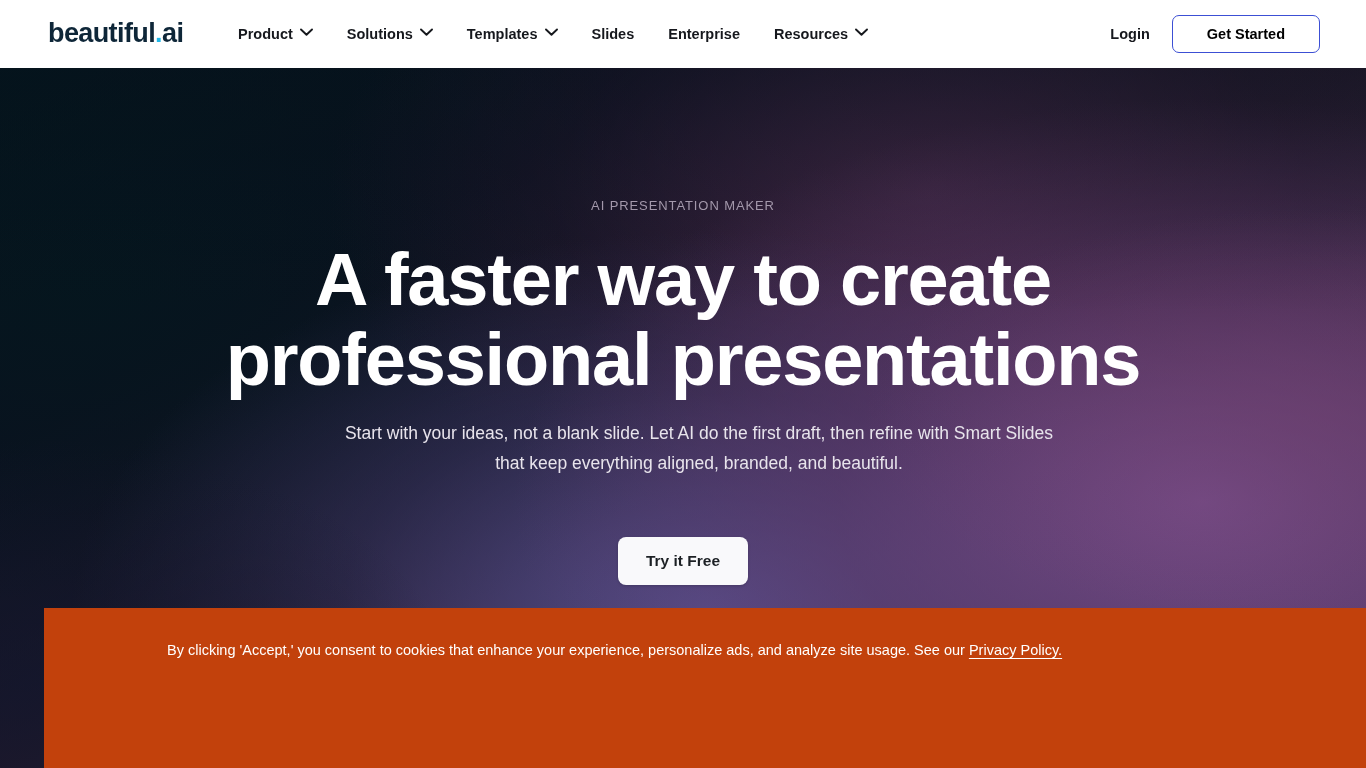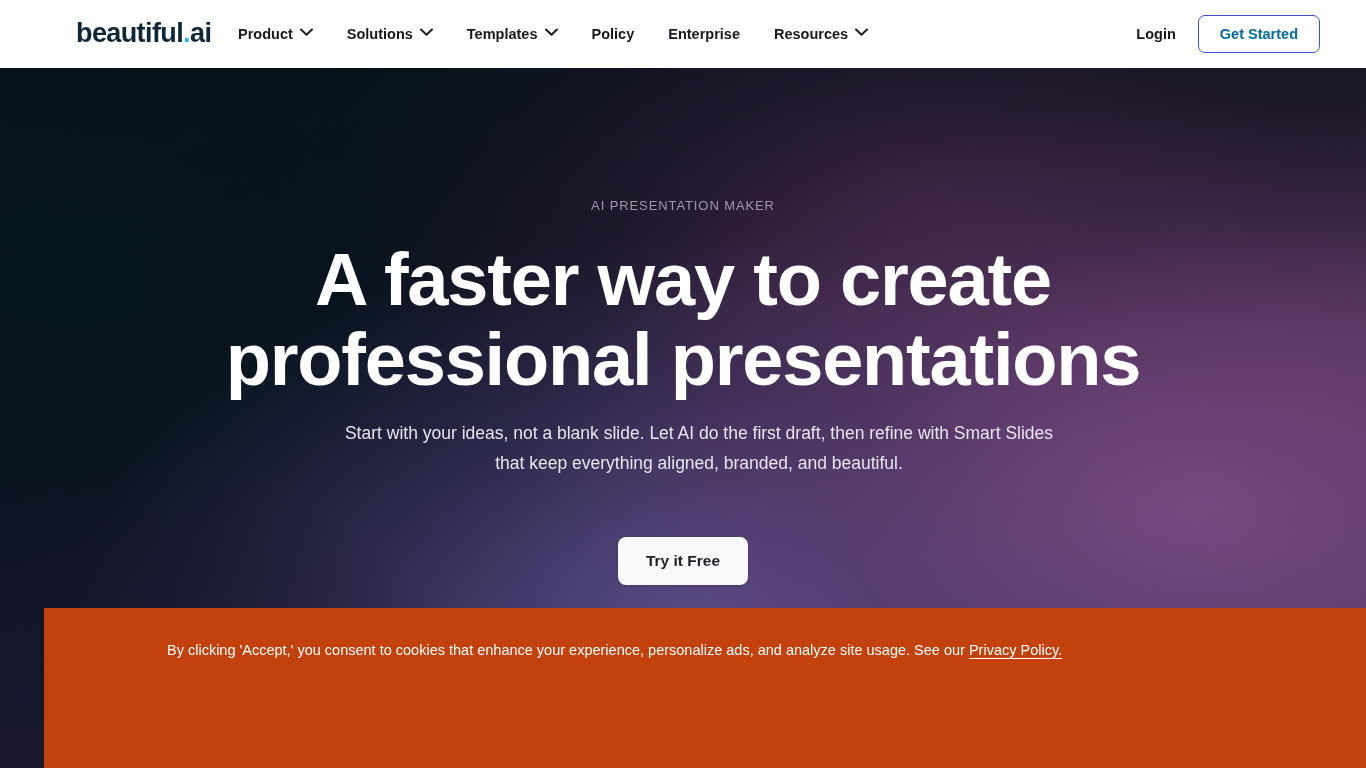--- a/index.html
+++ b/index.html
@@ -22,21 +22,20 @@
   }
 
   .logo {
     position:absolute; left:48px; top:18px;
     font-size:27px; font-weight:bold;
     letter-spacing:-0.6px;
     color:#0e2638;
     line-height:30px;
     white-space:nowrap;
     cursor:pointer;
-    margin-left:28px;
   }
   .logo .dot { color:#22b8e8; }
 
   .nav-links {
     position:absolute; left:238px; top:0;
     height:68px;
     display:flex; align-items:center;
     gap:0px;
   }
   .nav-item {
@@ -59,24 +58,24 @@
     gap:22px;
   }
   .login-link {
     font-size:14.5px; font-weight:bold;
     color:#16181d;
     cursor:pointer;
     white-space:nowrap;
   }
   .get-started {
     font-size:14.5px; font-weight:bold;
-    color:#0369a1;
+    color:#000000;
     border:1.6px solid #3c4fd4;
     border-radius:7px;
-    padding:10px 21px;
+    padding:10px 34px;
     background:#ffffff;
     cursor:pointer;
     white-space:nowrap;
   }
 
   
   .hero {
     position:absolute; top:68px; left:0;
     width:1366px; height:700px;
     overflow:hidden;
@@ -205,21 +204,21 @@
     <div class="nav-item">
       <span>Templates</span>
       <span class="chev">
         <svg width="13" height="8" viewBox="0 0 13 8">
             <path d="M1 1.5 L6.5 6.8 L12 1.5" fill="none" stroke="#16181d" stroke-width="1.9" stroke-linecap="round" stroke-linejoin="round"></path>
           </svg>
       </span>
     </div>
 
     <div class="nav-item">
-      <span>Policy</span>
+      <span>Slides</span>
     </div>
 
     <div class="nav-item">
       <span>Enterprise</span>
     </div>
 
     <div class="nav-item">
       <span>Resources</span>
       <span class="chev">
         <svg width="13" height="8" viewBox="0 0 13 8">

